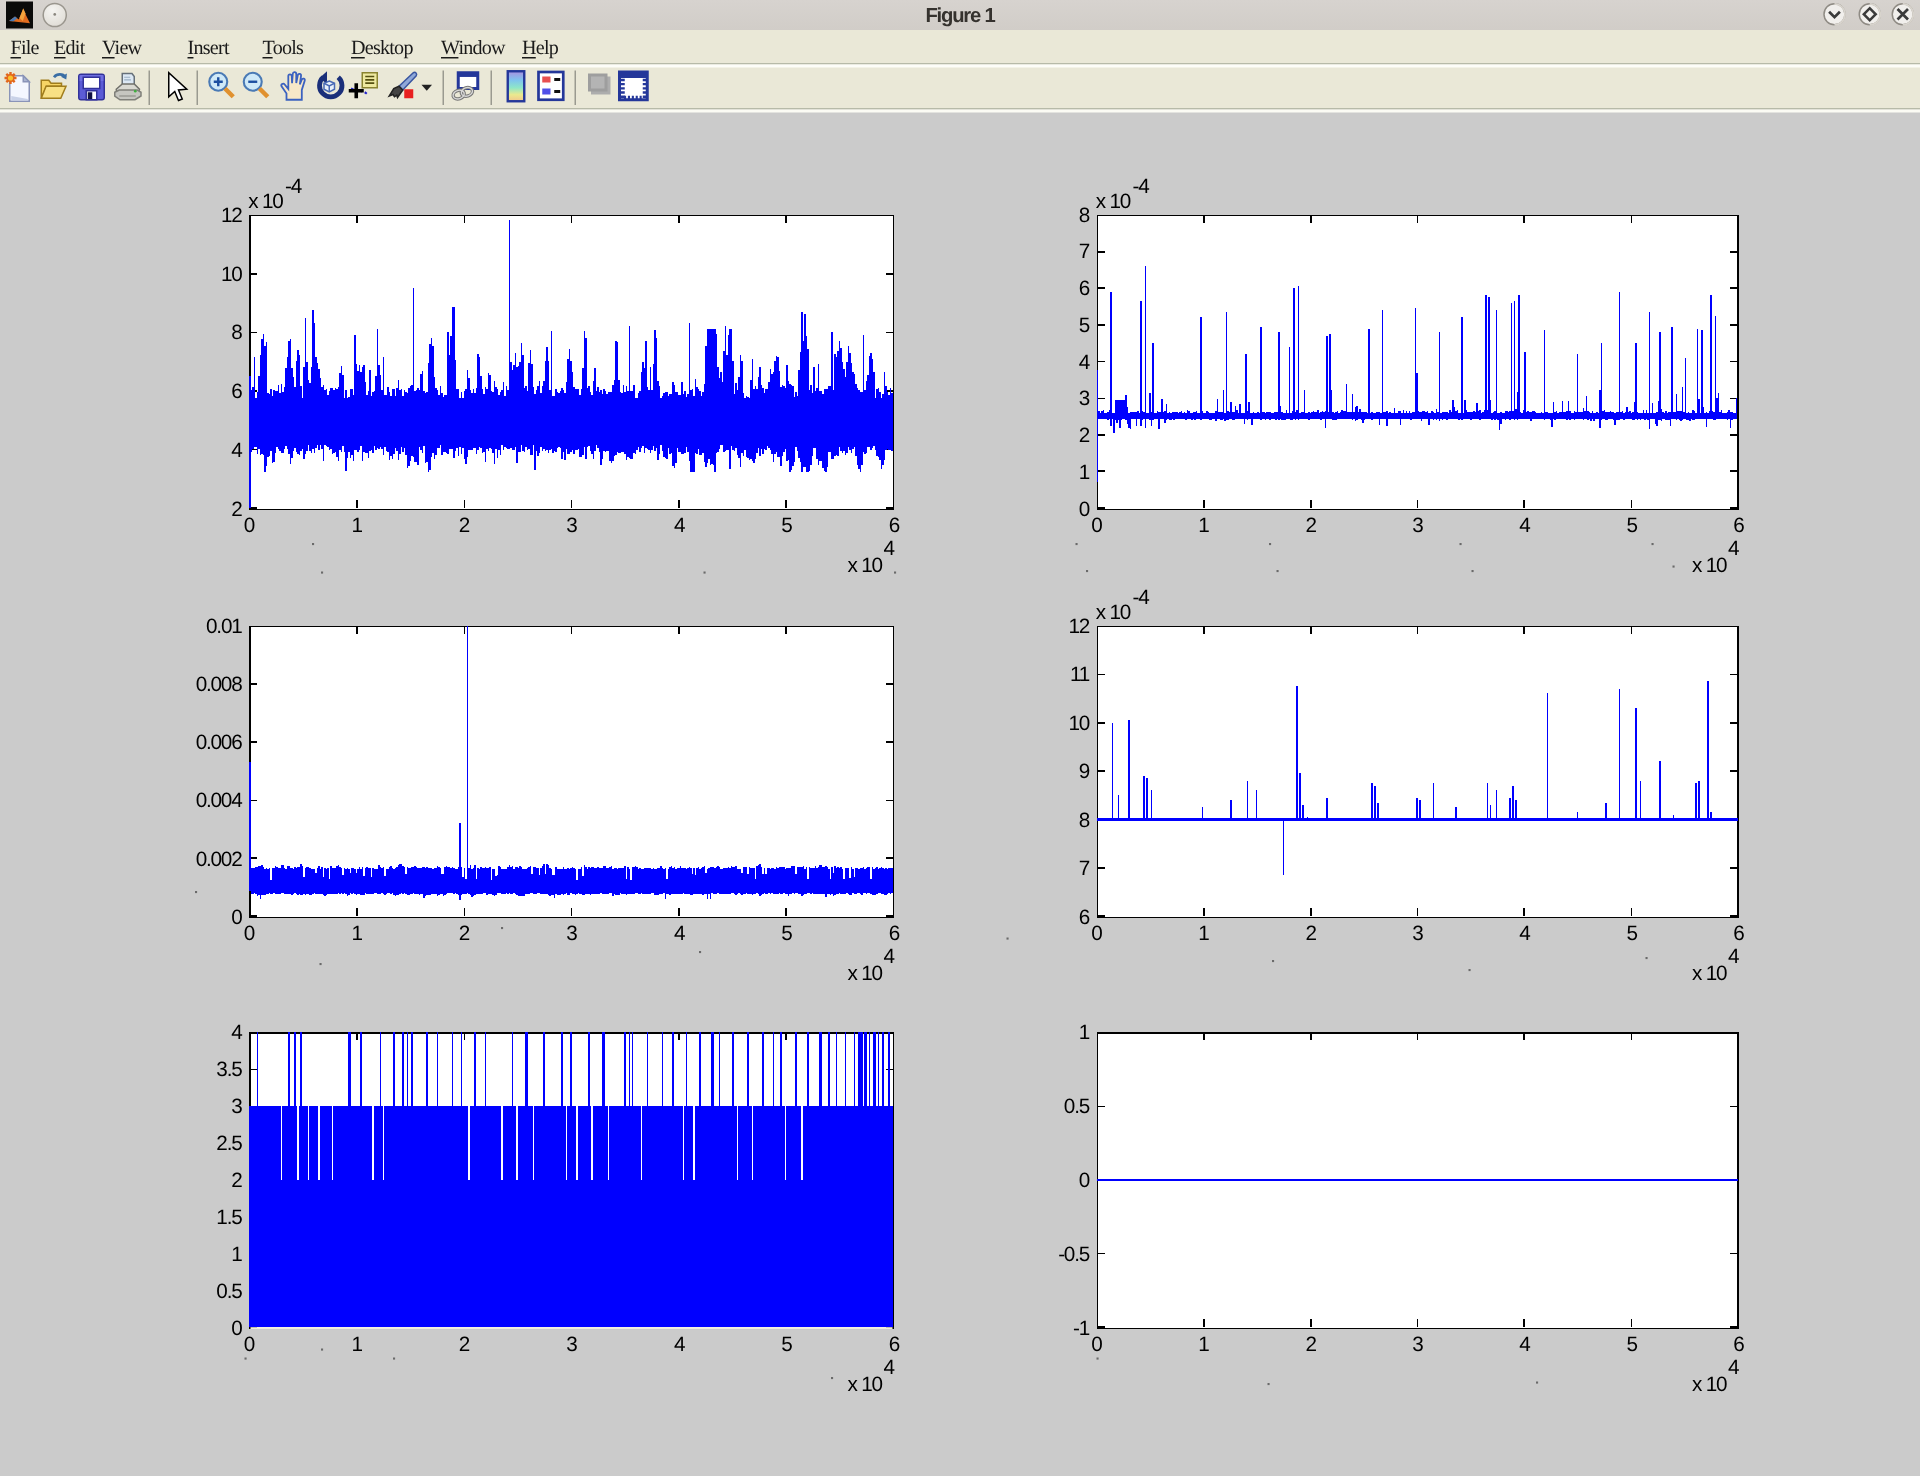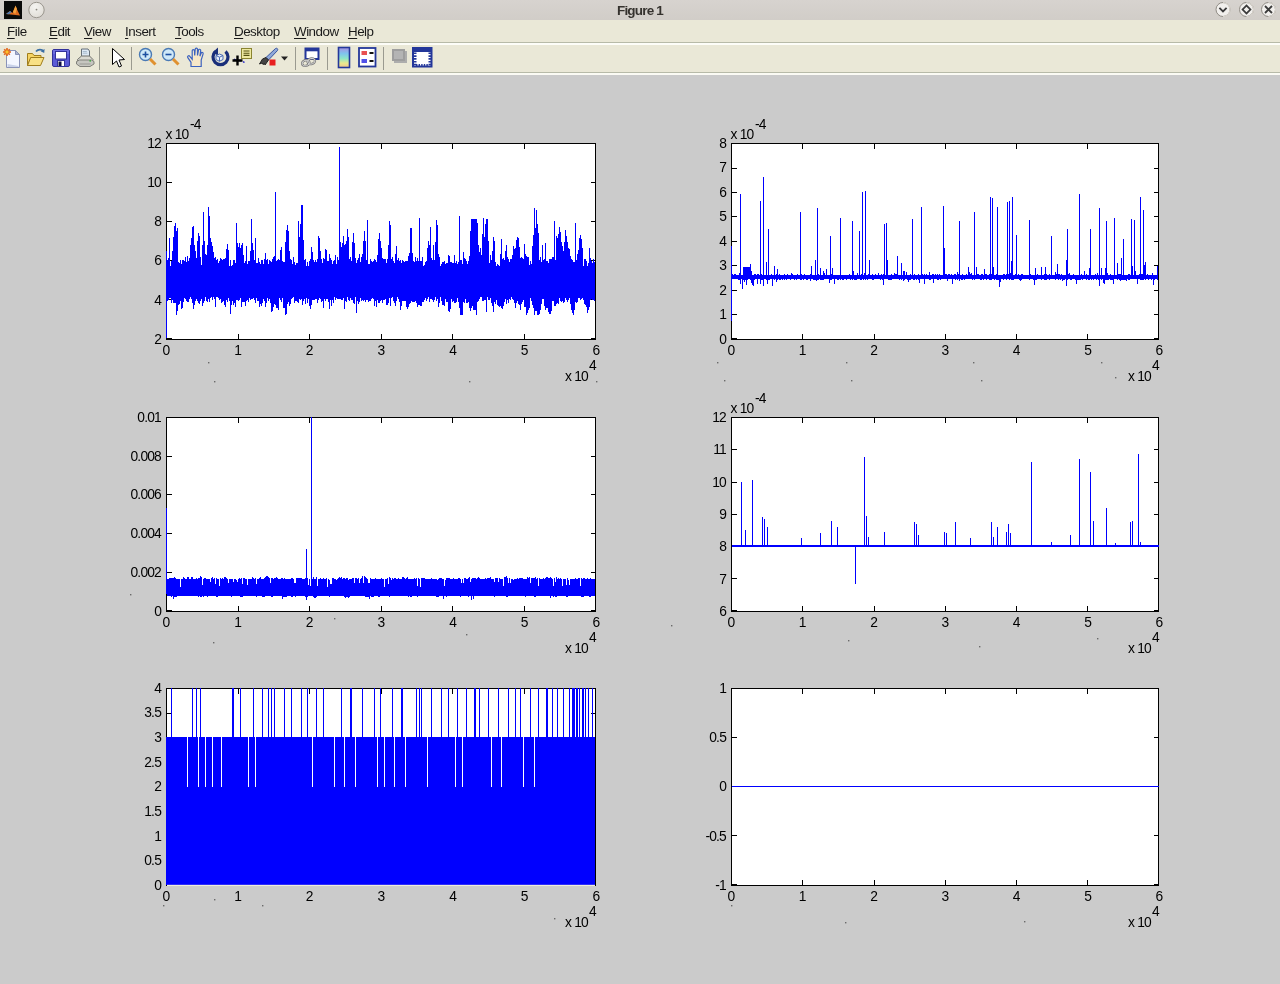--- a/index.html
+++ b/index.html
@@ -1,17 +1,17 @@
 <!DOCTYPE html>
 <html><head><meta charset="utf-8"><style>
 html,body{margin:0;padding:0;width:1280px;height:984px;overflow:hidden;background:#cbcbcb;}
 *{box-sizing:border-box;}
 #titlebar{position:absolute;left:0;top:0;width:1280px;height:20px;background:linear-gradient(#d7d3cf,#d1cdc8);}
 #menubar{position:absolute;left:0;top:20px;width:1280px;height:23px;background:#eae8d7;border-bottom:1px solid #b7bAA8;}
-#menubar .mi{position:absolute;top:0;height:22px;line-height:23px;font-family:Liberation Sans, sans-serif;font-size:13.4px;letter-spacing:-0.5px;color:#1a1a1a;}
+#menubar .mi{position:absolute;top:0;height:22px;line-height:23px;font-family:Liberation Serif, serif;font-size:13.4px;letter-spacing:-0.5px;color:#1a1a1a;}
 #menubar .mi u{text-decoration:underline;text-underline-offset:2px;}
 #toolbar{position:absolute;left:0;top:43px;width:1280px;height:30px;background:#eae8d7;border-top:2px solid #fdfdf8;border-bottom:1px solid #b7baa8;}
 #tbwhite{position:absolute;left:0;top:73px;width:1280px;height:2px;background:#fbfbf4;}
 svg{position:absolute;left:0;top:0;}
 </style></head>
 <body>
 <div id="titlebar">
     <svg width="1280" height="20">
       <g transform="translate(4,1)">
         <rect width="18" height="18" fill="#0a0a0a"></rect>
@@ -43,22 +43,22 @@
       </g>
       <g>
         <circle cx="1268.5" cy="9.5" r="7" fill="#f1efec" stroke="#8f8b84"></circle>
 <path d="M1268.5 2.6a7 7 0 0 1 0 14" fill="none" stroke="#d8d4cd" stroke-width="1.2"></path>
         <path d="M1265 6l7 7M1272 6l-7 7" stroke="#3a3a3a" stroke-width="1.8"></path>
       </g>
     </svg>
   </div>
 <div id="menubar">
 <span class="mi" style="left:7px"><u>F</u>ile</span>
-<span class="mi" style="left:49px"><u>E</u>dit</span>
-<span class="mi" style="left:84px"><u>V</u>iew</span>
+<span class="mi" style="left:36px"><u>E</u>dit</span>
+<span class="mi" style="left:68px"><u>V</u>iew</span>
 <span class="mi" style="left:125px"><u>I</u>nsert</span>
 <span class="mi" style="left:175px"><u>T</u>ools</span>
 <span class="mi" style="left:234px"><u>D</u>esktop</span>
 <span class="mi" style="left:294px"><u>W</u>indow</span>
 <span class="mi" style="left:348px"><u>H</u>elp</span>
 </div>
 <div id="toolbar"></div>
 <svg width="1280" height="74" style="z-index:5">
     <g transform="translate(3,47)">
       <path d="M3.5 3.5h9l4 4v13h-13z" fill="#f4f7ff" stroke="#8a94b8"></path>

